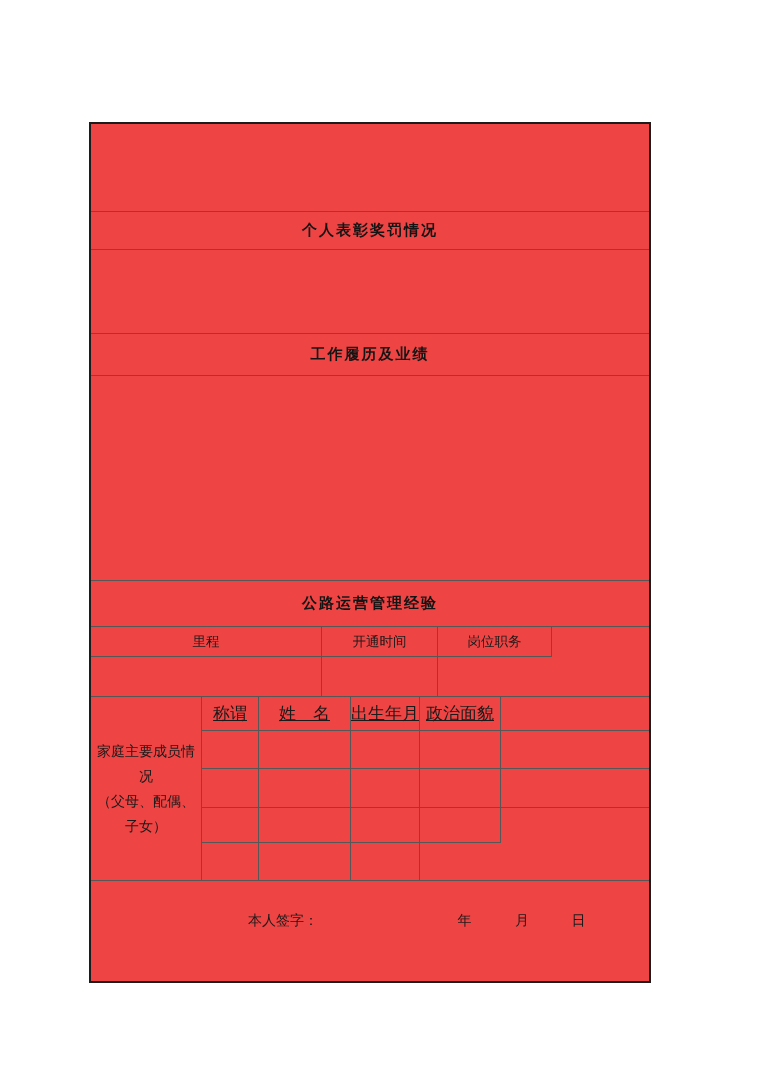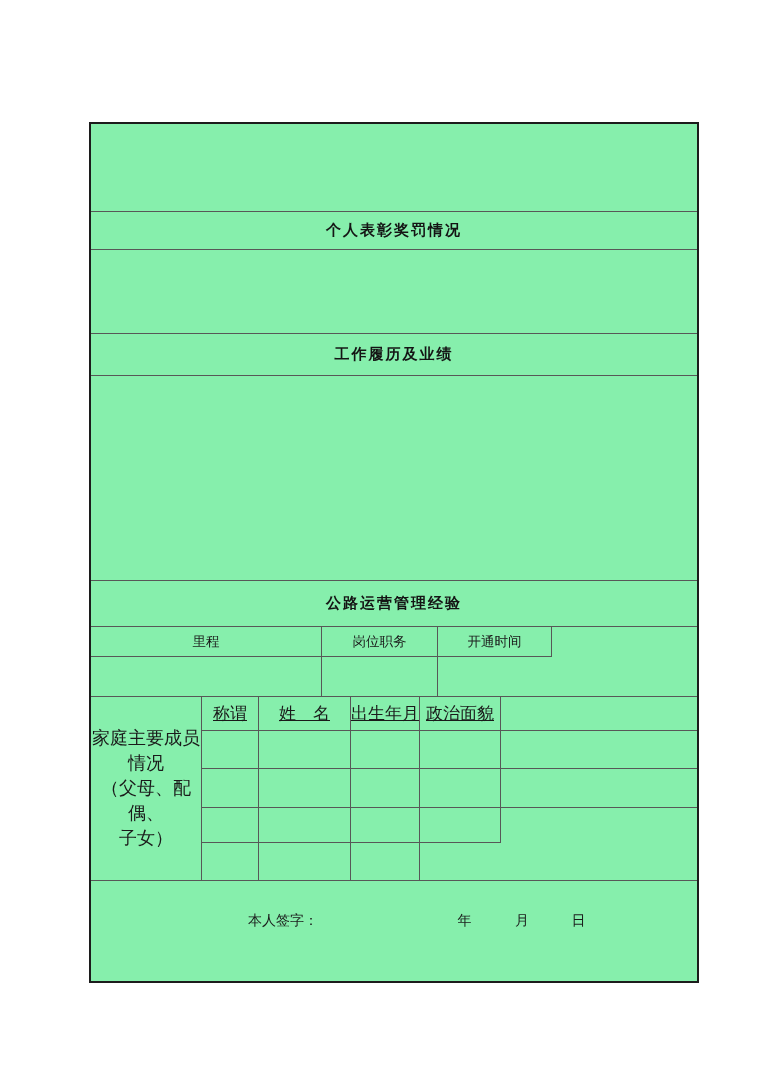--- a/index.html
+++ b/index.html
@@ -11,27 +11,27 @@
     width: 764px;
     height: 1080px;
     position: relative;
     font-family: "Liberation Serif", serif;
     color: #1a1a1a;
   }
   .form-table {
     position: absolute;
     left: 89px;
     top: 122px;
-    width: 610px;
+    width: 562px;
     height: 861px;
     border: 2px solid #1c1c1c;
     box-sizing: border-box;
     display: flex;
     flex-direction: column;
-    background: #86efac;
+    background: #ef4444;
   }
   .sec {
     box-sizing: border-box;
     border-bottom: 1px solid #575757;
   }
   .sec:last-child { border-bottom: none; }
 
   .empty-top   { height: 88px; }
   .title-row   { height: 38px; display: flex; align-items: center; justify-content: center; }
   .title-row.t2 { height: 42px; }
@@ -70,21 +70,21 @@
   }
   .family-label {
     width: 111px;
     box-sizing: border-box;
     border-right: 1px solid #575757;
     display: flex;
     flex-direction: column;
     align-items: center;
     justify-content: center;
     text-align: center;
-    font-size: 18px;
+    font-size: 14px;
     line-height: 25px;
   }
   .family-grid {
     flex: 1 1 auto;
     display: grid;
     grid-template-columns: 56px 92px 69px 81px 1fr;
     grid-template-rows: 34px 38px 39px 35px 1fr;
   }
   .family-grid > div {
     box-sizing: border-box;
@@ -132,22 +132,22 @@
   <div class="sec title-row t2">
     <span class="section-title">工作履历及业绩</span>
   </div>
   <div class="sec empty-big"></div>
 
   <div class="sec title-row t3">
     <span class="section-title">公路运营管理经验</span>
   </div>
   <div class="sec hw-grid">
     <div class="hdr">里程</div>
+    <div class="hdr">开通时间</div>
     <div class="hdr">岗位职务</div>
-    <div class="hdr">开通时间</div>
     <div></div>
     <div></div>
     <div></div>
     <div></div>
   </div>
 
   <div class="sec family">
     <div class="family-label">
       <span>家庭主要成员情况</span>
       <span>（父母、配偶、</span>

